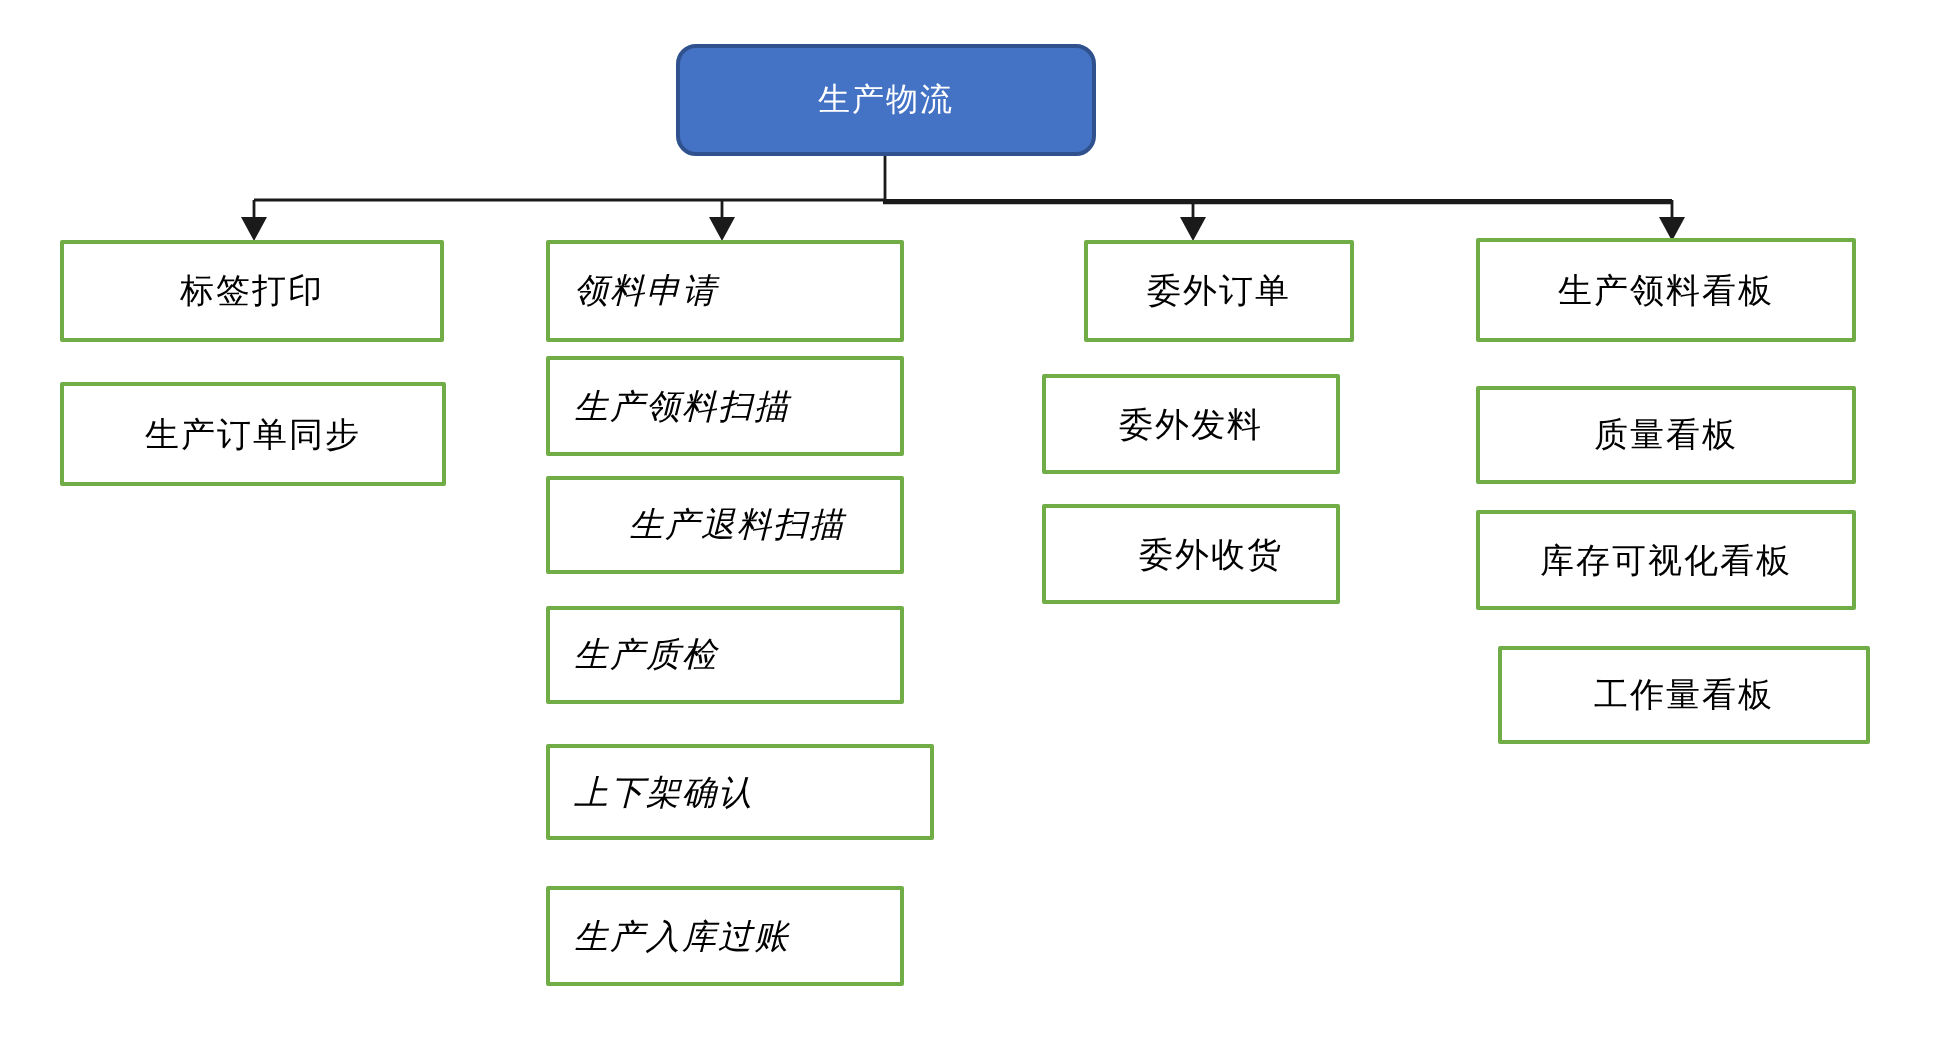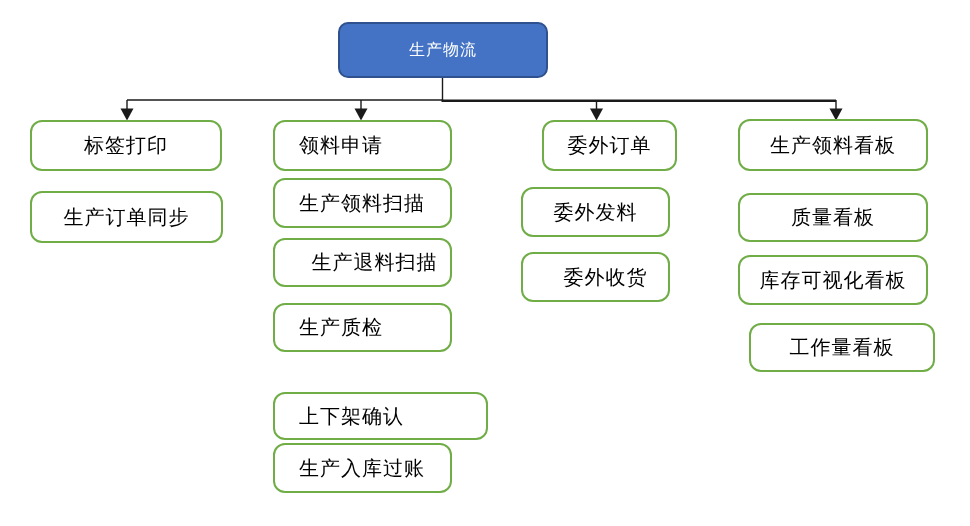--- a/index.html
+++ b/index.html
@@ -11,25 +11,25 @@
   body{font-family:"Liberation Sans","DejaVu Sans",sans-serif;}
   .canvas{position:relative;width:970px;height:526px;background:#FFFFFF;overflow:hidden;}
   .connectors{position:absolute;left:0;top:0;pointer-events:none;}
   .connectors line{stroke:var(--line);}
   .connectors polygon{fill:var(--line);stroke:none;}
   .node{
     position:absolute;box-sizing:border-box;
     display:flex;align-items:center;justify-content:center;
     background:var(--node-fill);
     border:2.3px solid var(--node-border);
-    border-radius:12px;
-    font-size:20px;color:var(--node-text);
+    border-radius:1px;
+    font-size:17px;color:var(--node-text);
     letter-spacing:1px;white-space:nowrap;
   }
-  .node.left-align{justify-content:flex-start;padding-left:24px;}
+  .node.left-align{justify-content:flex-start;padding-left:12px;font-style:italic;}
   .node.root{
     background:var(--root-fill);
     border:2.5px solid var(--root-border);
     border-radius:10px;
     color:var(--root-text);
     font-size:16px;
   }
 </style>
 </head>
 <body>
@@ -70,21 +70,21 @@
   </div>
   <div class="node left-align" style="left:273px;top:178px;width:179px;height:50px;">
     <span>生产领料扫描</span>
   </div>
   <div class="node left-align" style="left:273px;top:238px;width:179px;height:49px;justify-content:center;">
     <span>生产退料扫描</span>
   </div>
   <div class="node left-align" style="left:273px;top:303px;width:179px;height:49px;">
     <span>生产质检</span>
   </div>
-  <div class="node left-align" style="left:273px;top:392px;width:215px;height:48px;">
+  <div class="node left-align" style="left:273px;top:372px;width:194px;height:48px;">
     <span>上下架确认</span>
   </div>
   <div class="node left-align" style="left:273px;top:443px;width:179px;height:50px;">
     <span>生产入库过账</span>
   </div>
 
   <div class="node" style="left:542px;top:120px;width:135px;height:51px;">
     <span>委外订单</span>
   </div>
   <div class="node" style="left:521px;top:187px;width:149px;height:50px;">

